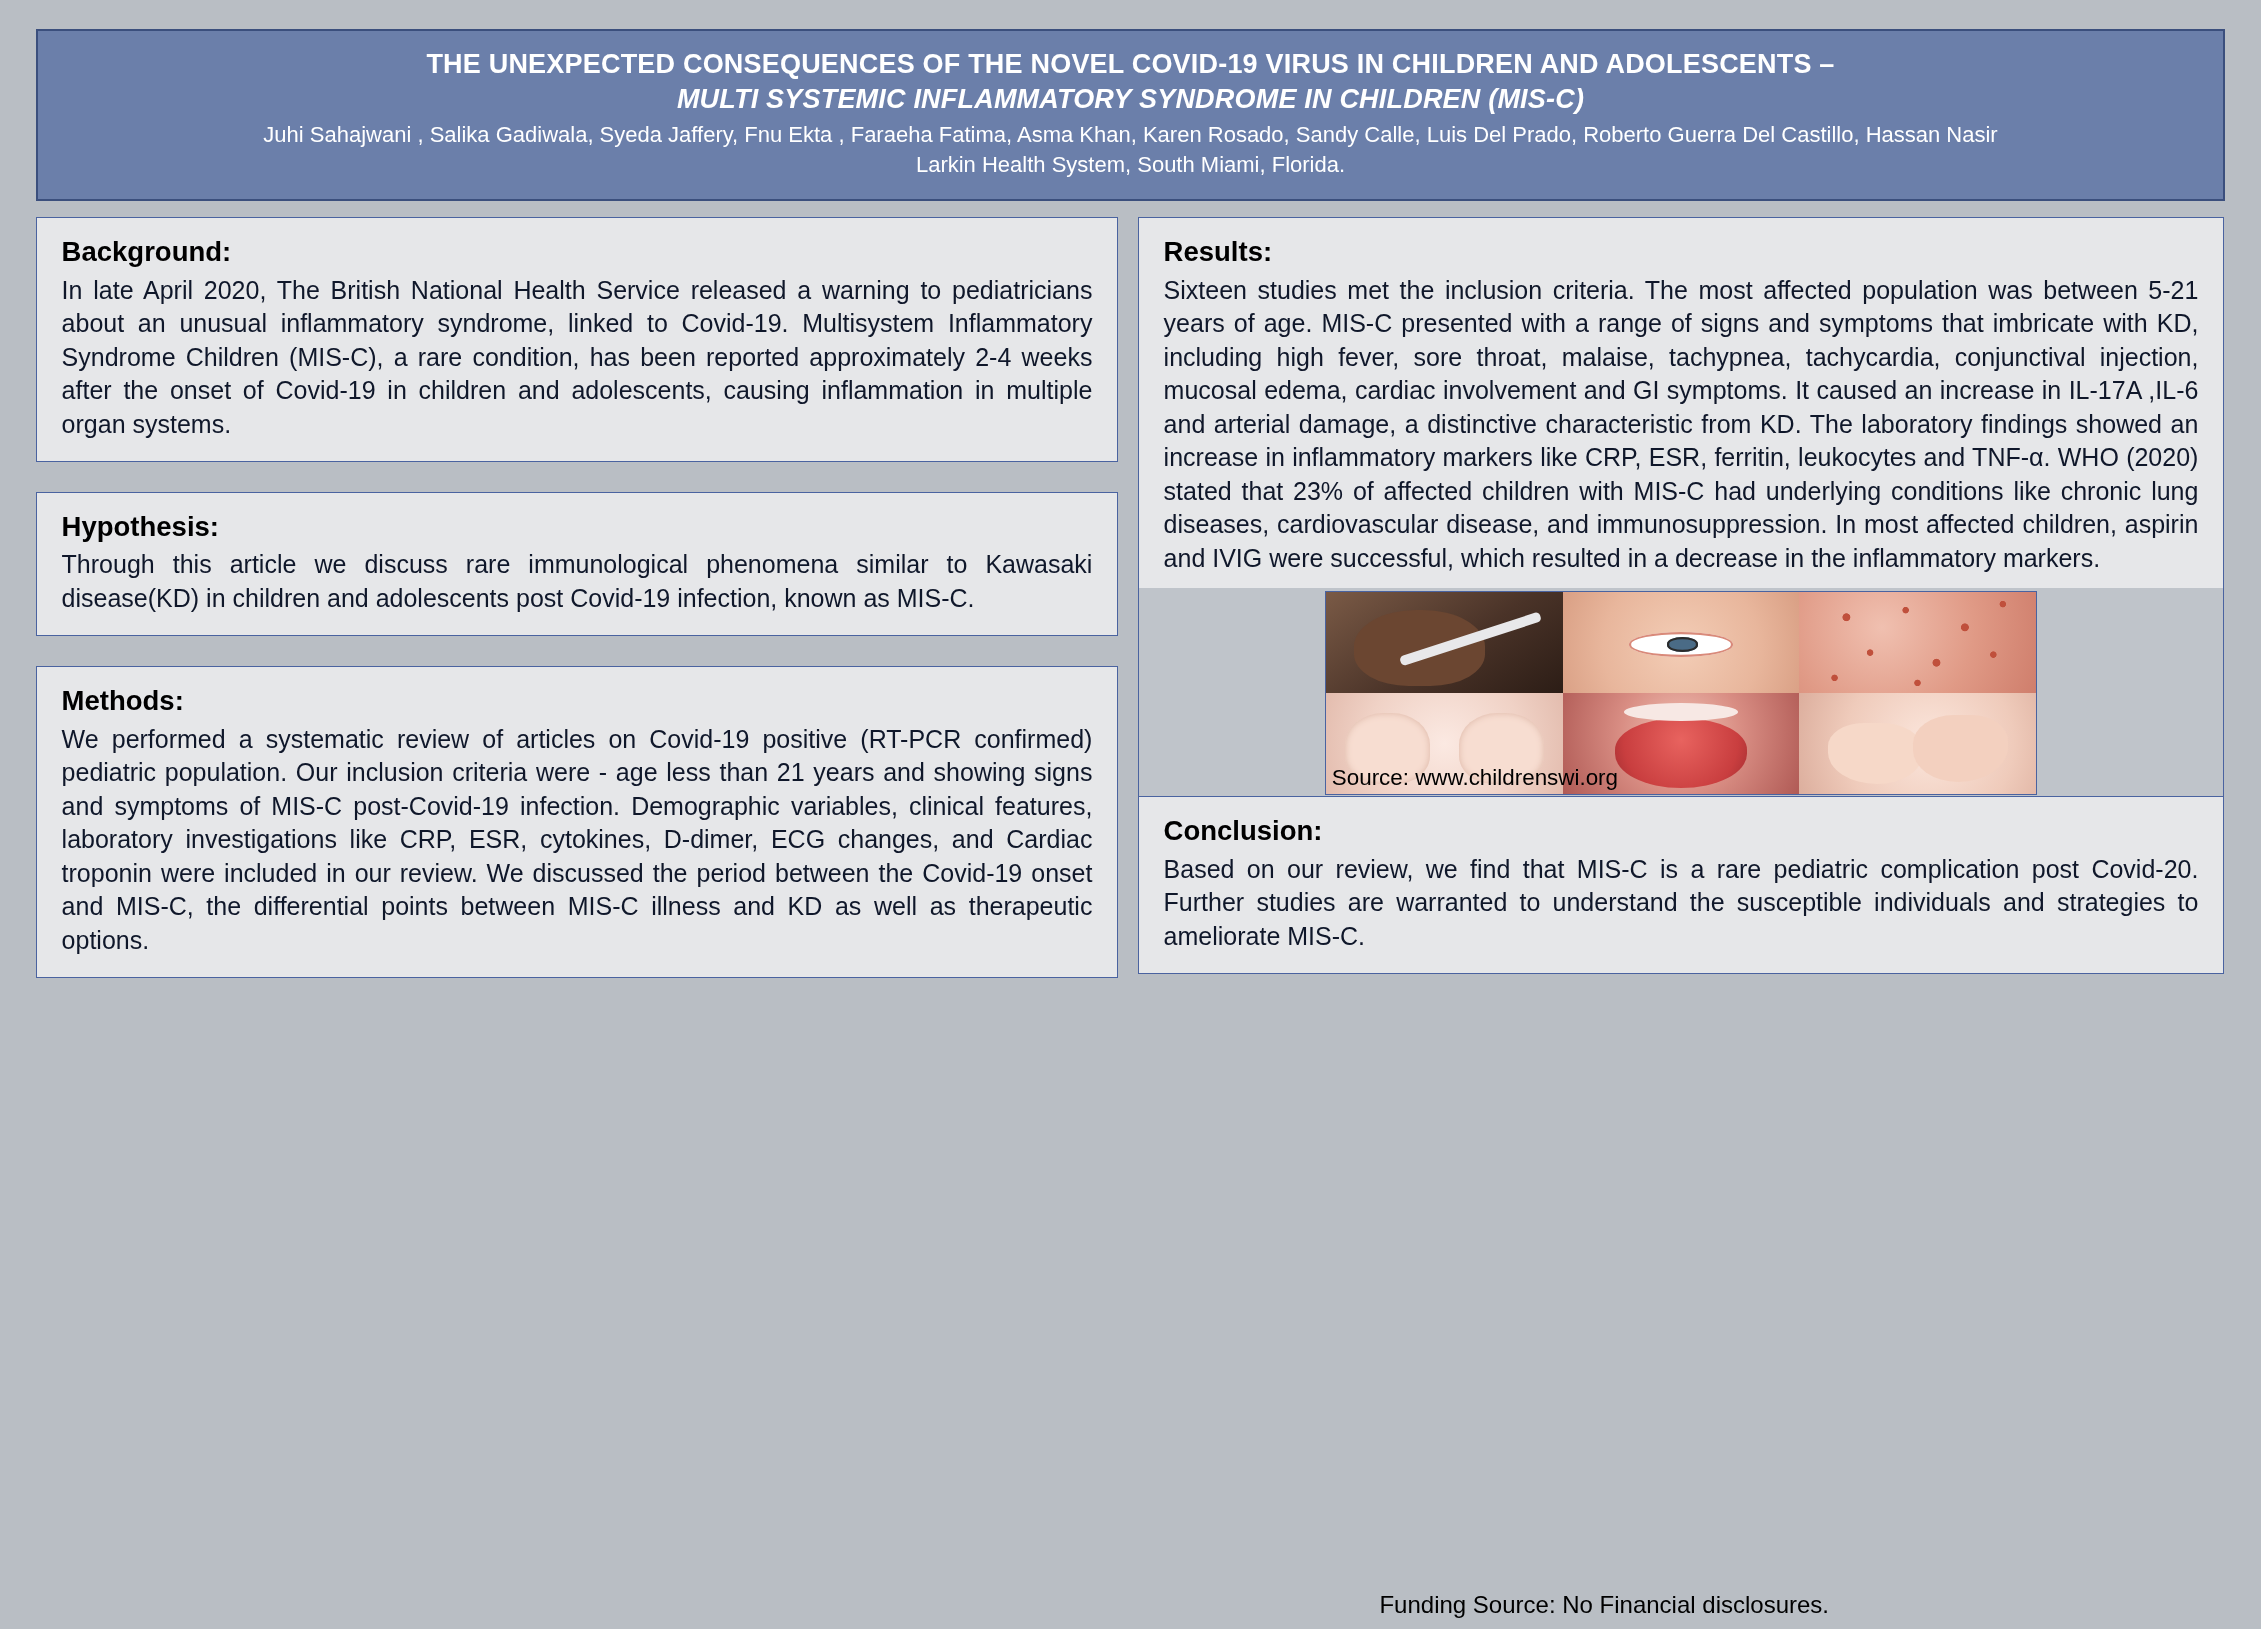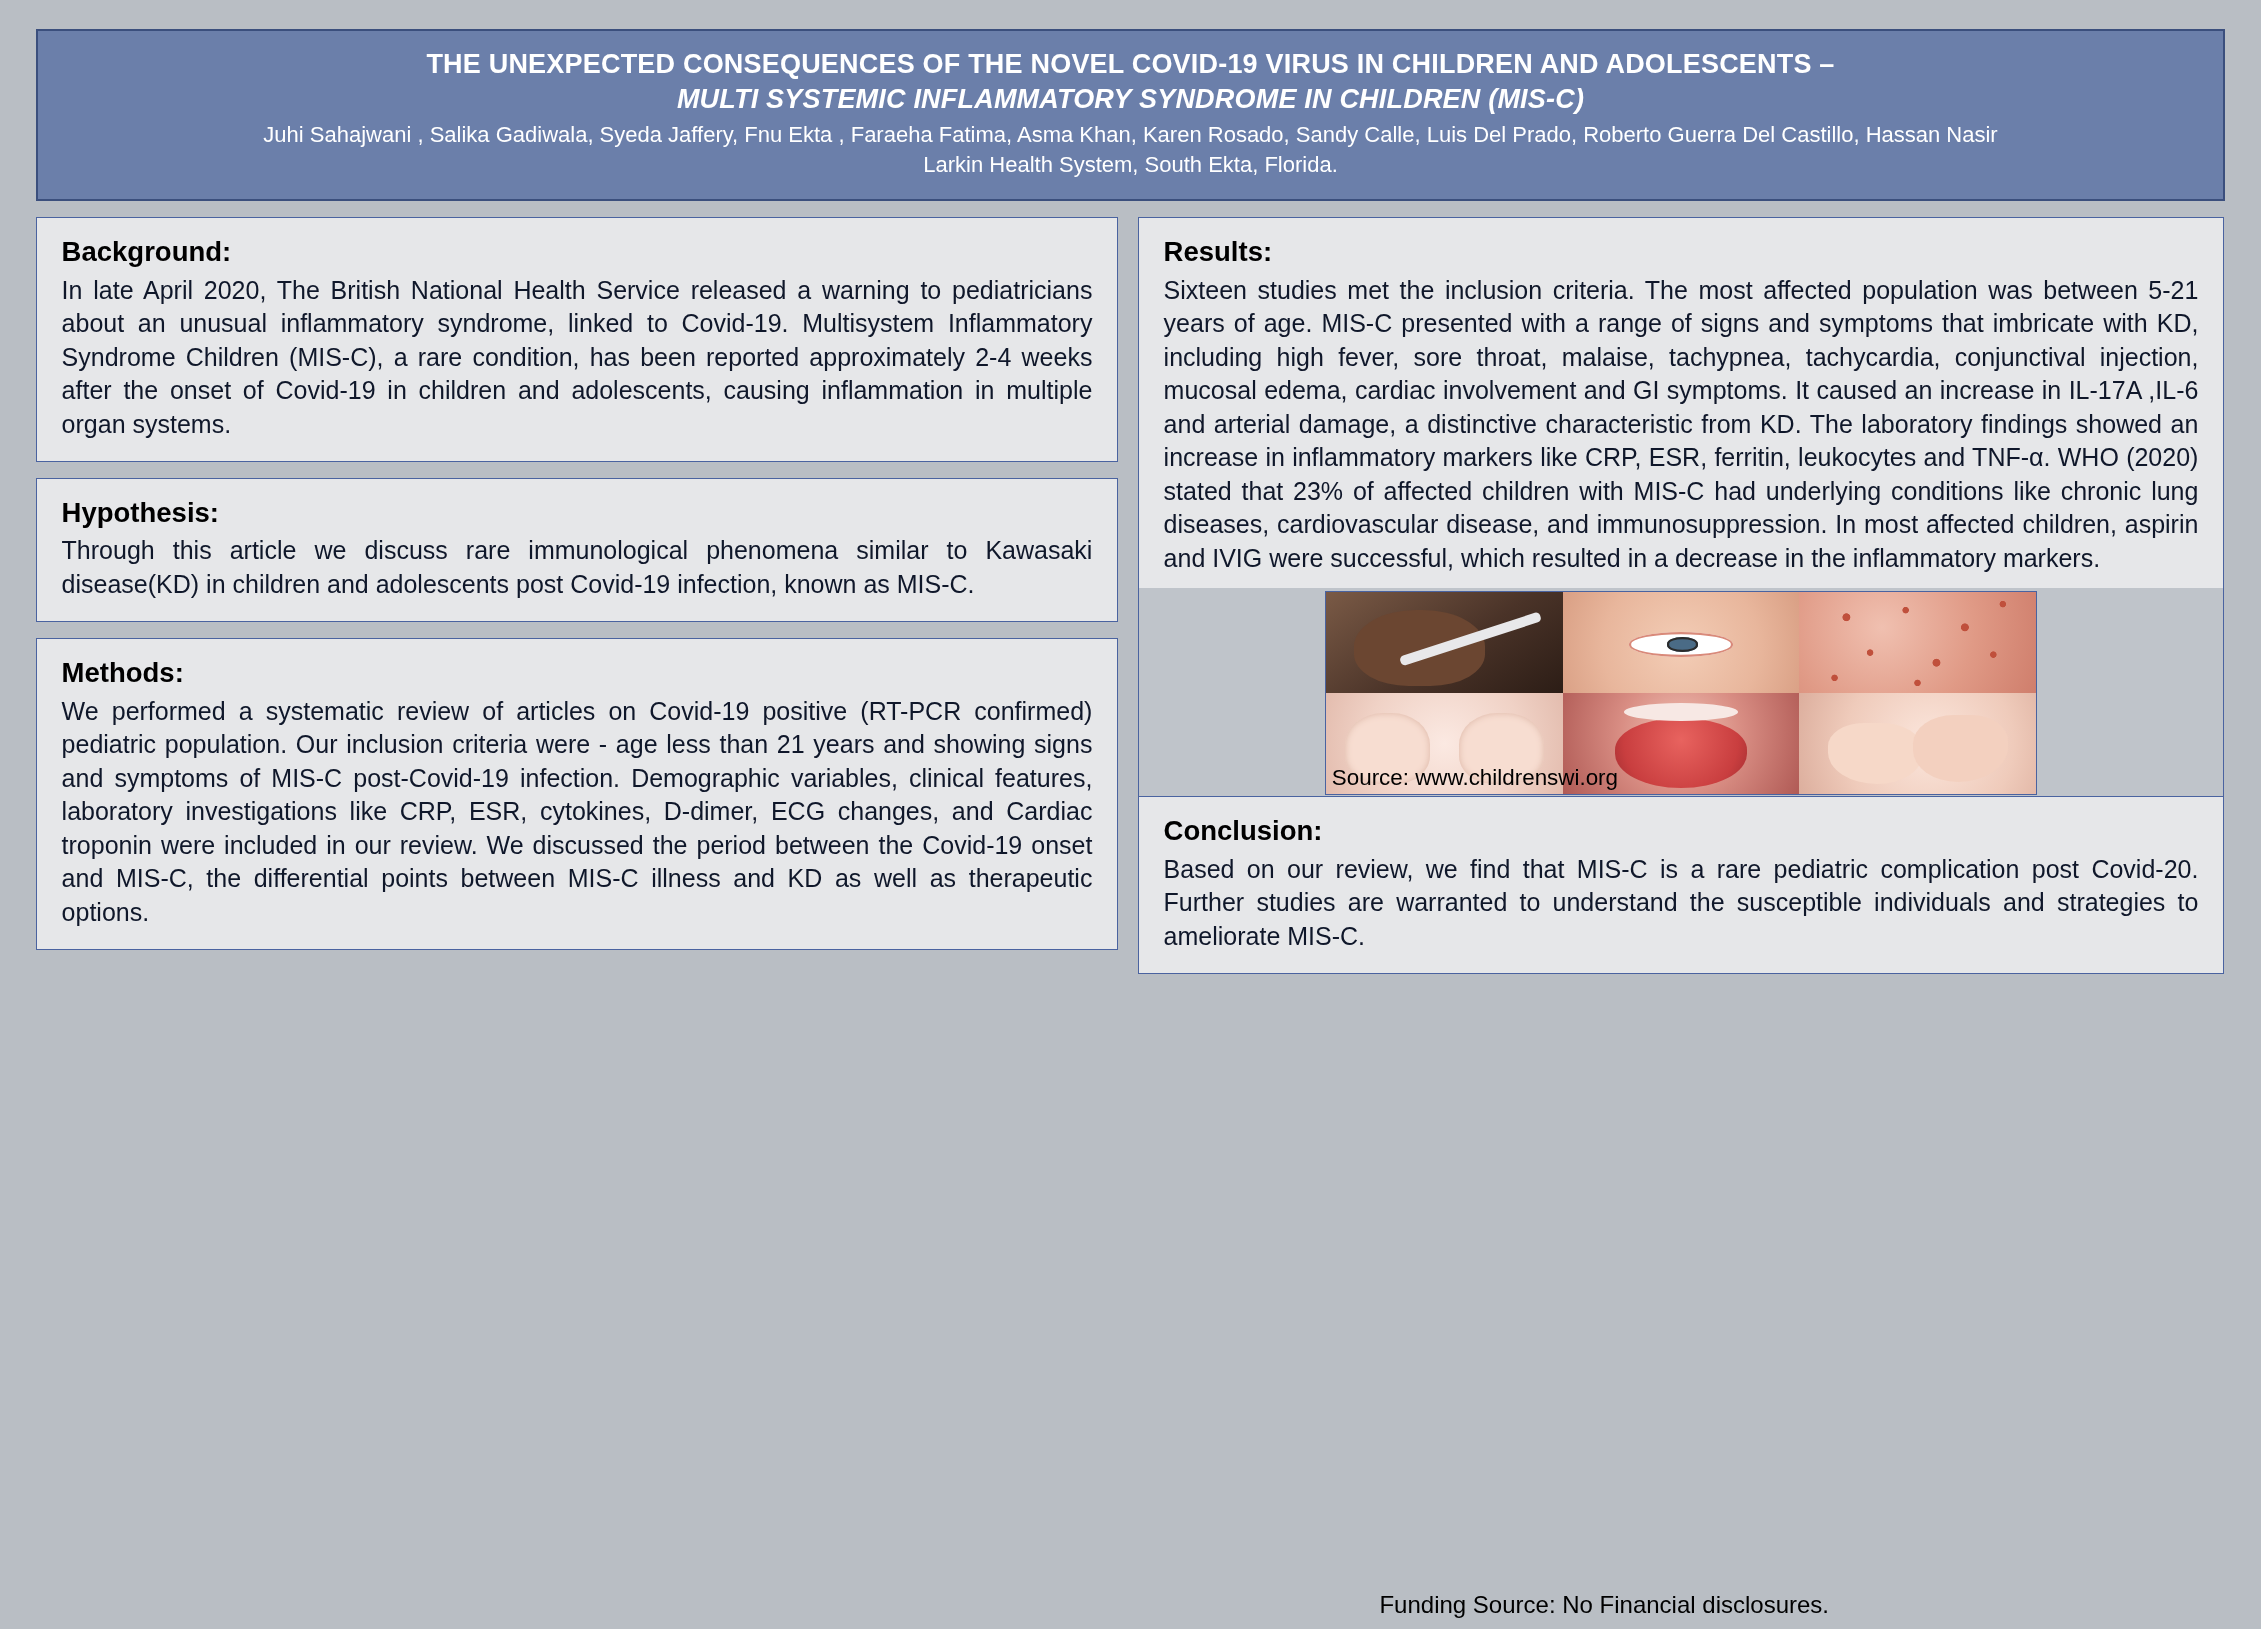--- a/index.html
+++ b/index.html
@@ -66,21 +66,21 @@
     width: 1086px;
     flex: 0 0 1086px;
   }
   .panel {
     box-sizing: border-box;
     background: #e6e7e9;
     border: 1.4px solid #4a63a0;
     padding: 17.4px 24.6px 20px 24.6px;
   }
   .panel + .panel {
-    margin-top: 16px;
+    margin-top: 30px;
   }
   .panel-heading {
     font-size: 27.5px;
     font-weight: bold;
     color: #000;
     margin: 0 0 5.8px 0;
   }
   .panel-text {
     font-size: 25px;
     line-height: 1.34;
@@ -205,21 +205,21 @@
 <body>
 
 <div class="poster">
 
   <div class="header">
     <div class="header-title">
       <span>THE UNEXPECTED CONSEQUENCES OF THE NOVEL COVID-19 VIRUS IN CHILDREN AND ADOLESCENTS –</span>
       <span class="line2">MULTI SYSTEMIC INFLAMMATORY SYNDROME IN CHILDREN (MIS-C)</span>
     </div>
     <div class="header-authors">Juhi Sahajwani , Salika Gadiwala, Syeda Jaffery, Fnu Ekta , Faraeha Fatima, Asma Khan, Karen Rosado, Sandy Calle, Luis Del Prado, Roberto Guerra Del Castillo, Hassan Nasir</div>
-    <div class="header-affil">Larkin Health System, South Ekta, Florida.</div>
+    <div class="header-affil">Larkin Health System, South Miami, Florida.</div>
   </div>
 
   <div class="columns">
 
     <div class="col-left">
 
       <div class="panel">
         <h2 class="panel-heading">Background:</h2>
         <p class="panel-text">In late April 2020, The British National Health Service released a warning to pediatricians about an unusual inflammatory syndrome, linked to Covid-19. Multisystem Inflammatory Syndrome Children (MIS-C), a rare condition, has been reported approximately 2-4 weeks after the onset of Covid-19 in children and adolescents, causing inflammation in multiple organ systems.</p>
       </div>

